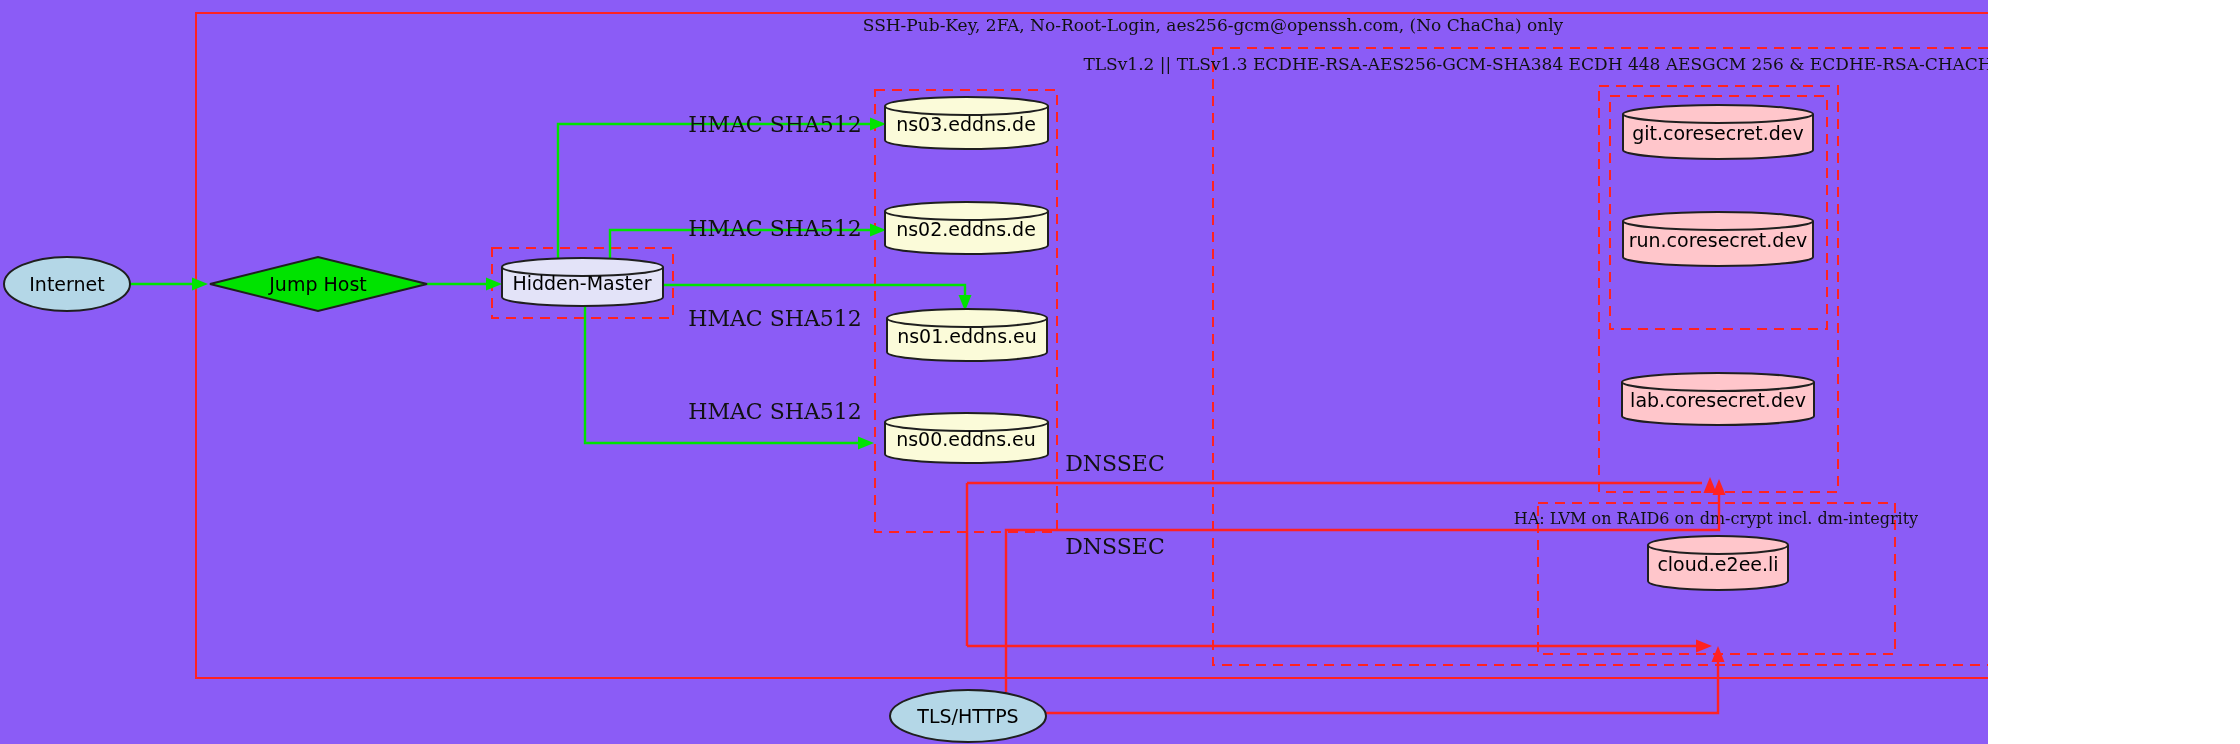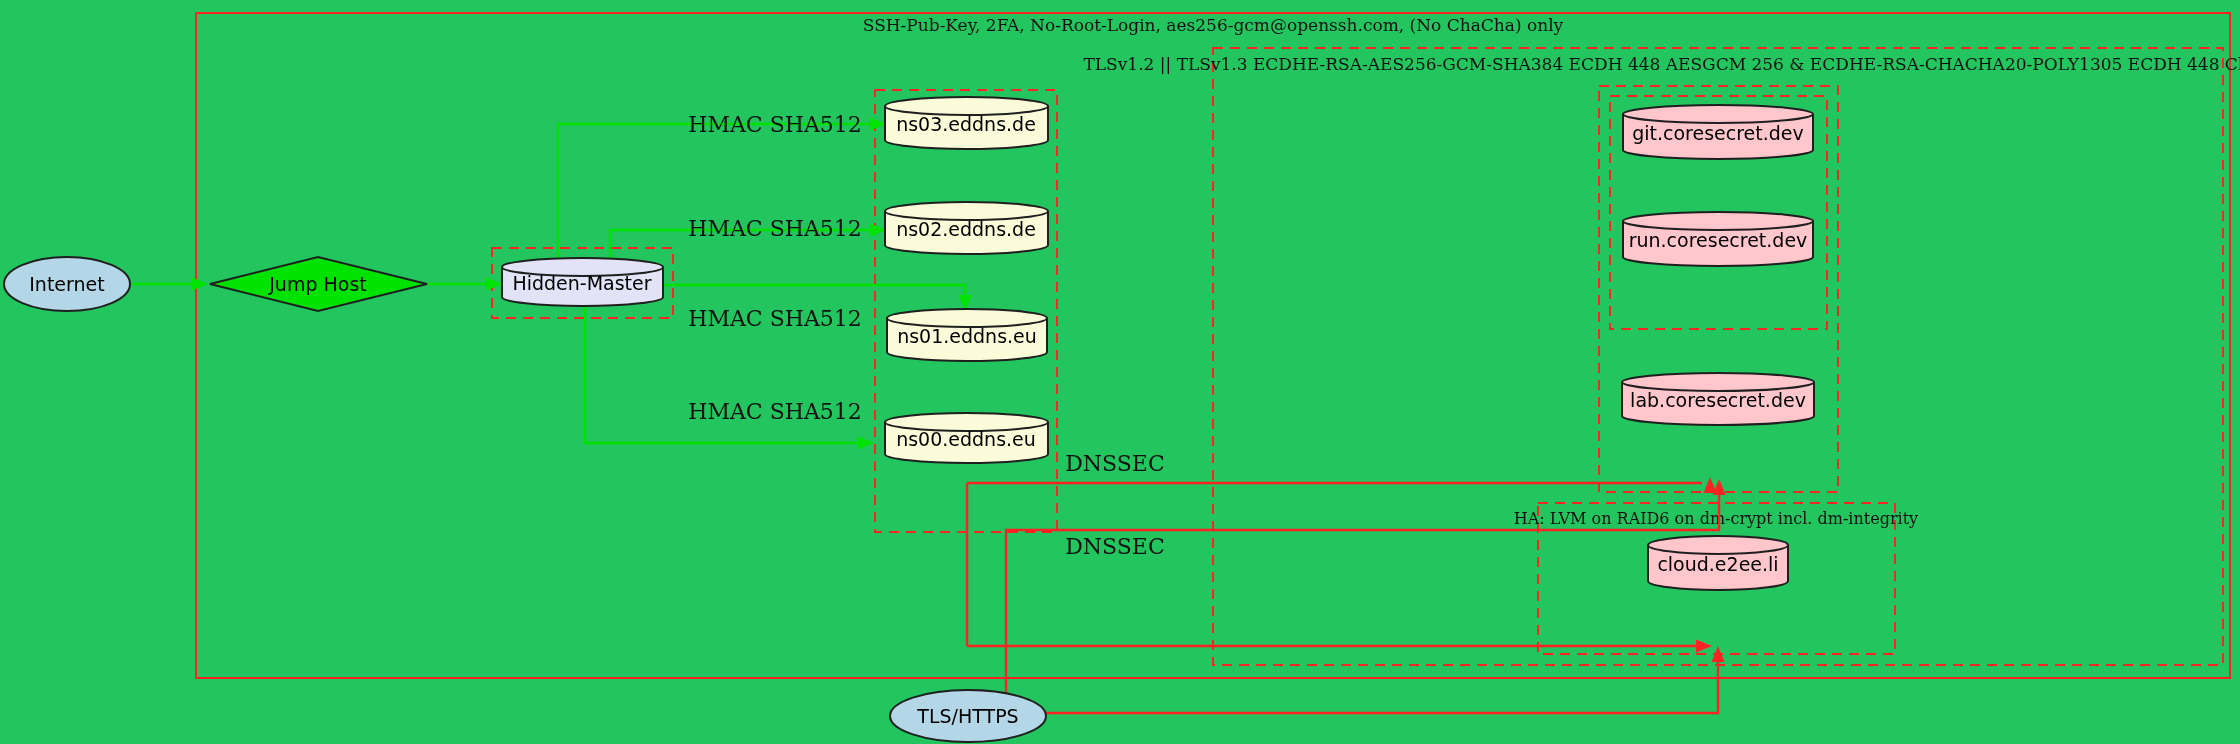--- a/index.html
+++ b/index.html
@@ -1,16 +1,16 @@
 <!DOCTYPE html>
 <html><head>
 <meta charset="utf-8">
 <style>
   html,body{margin:0;padding:0;background:#ffffff;}
-  .stage{position:relative;width:2240px;height:744px;background:#22c55e;overflow:hidden;}
+  .stage{position:relative;width:1988px;height:744px;background:#8b5cf6;overflow:hidden;}
   svg{position:absolute;left:0;top:0;}
   .rbox{fill:none;stroke-width:2px;}
   .dash{stroke-dasharray:10 7;}
   .edge path{fill:none;stroke-width:2.4px;}
   .arrow polygon{stroke:none;}
   .node-shape{stroke:#1f1f1f;stroke-width:2px;}
   .node-rim{fill:none;stroke:#1f1f1f;stroke-width:2px;}
   .nodelabel{font-family:"DejaVu Sans","Liberation Sans",sans-serif;font-size:19px;fill:#000000;text-anchor:middle;}
   .elabel{font-family:"DejaVu Serif","Liberation Serif",serif;font-size:22px;fill:#111111;text-anchor:middle;}
   .clabel{font-family:"DejaVu Serif","Liberation Serif",serif;font-size:17px;fill:#111111;text-anchor:middle;}

